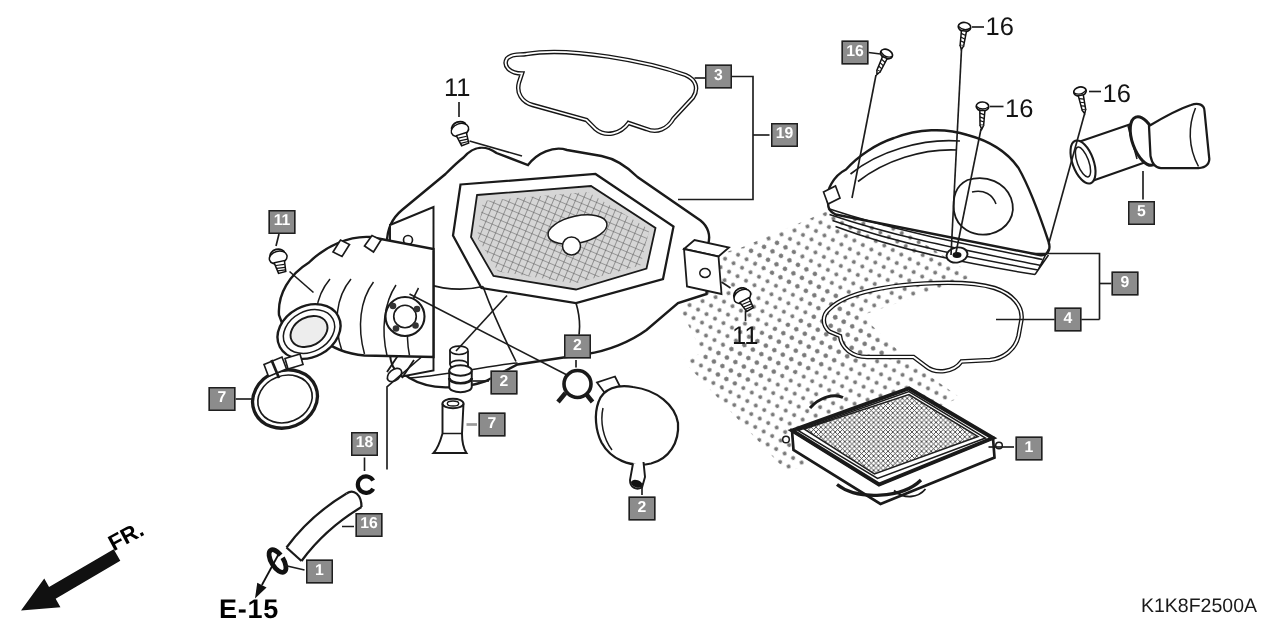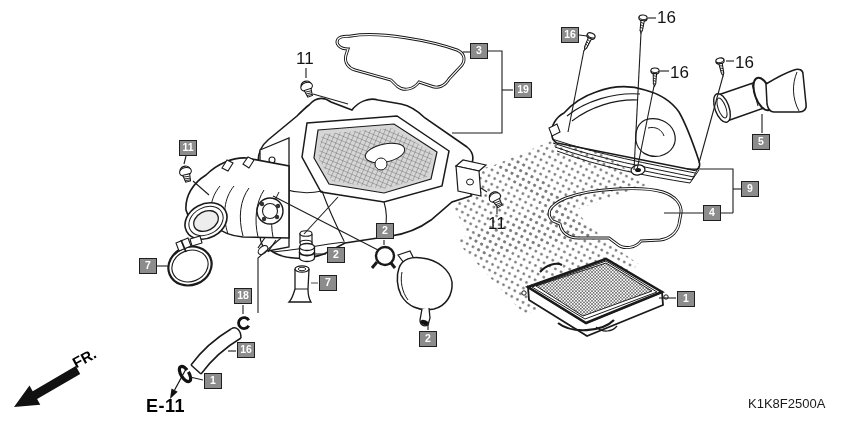--- a/index.html
+++ b/index.html
@@ -5,21 +5,21 @@
   html,body{margin:0;padding:0;background:#fff;}
   .stage{position:relative;width:842px;height:421px;background:#fff;overflow:hidden;
          font-family:"Liberation Sans",sans-serif;}
   .stage svg{position:absolute;left:0;top:0;}
   .pbox{position:absolute;width:18px;height:16px;box-sizing:border-box;background:#8c8c8c;
         border:1.5px solid #1f1f1f;color:#fff;font:700 10.5px/12.5px "Liberation Sans",sans-serif;
         text-align:center;z-index:5;}
   .pnum{position:absolute;color:#141414;font:400 17px/18px "Liberation Sans",sans-serif;z-index:5;}
   .e15{position:absolute;left:146px;top:397px;color:#000;font:700 18px/18px "Liberation Sans",sans-serif;
        letter-spacing:.5px;z-index:5;}
-  .code{position:absolute;left:748px;top:397px;width:90px;text-align:left;color:#1a1a1a;
+  .code{position:absolute;left:748px;top:397px;width:90px;text-align:right;color:#1a1a1a;
         font:400 13px/14px "Liberation Sans",sans-serif;z-index:5;}
   .fr{position:absolute;left:70px;top:357px;color:#000;font:700 15px/15px "Liberation Sans",sans-serif;
       transform:rotate(-28deg);transform-origin:left top;z-index:5;}
 </style>
 </head>
 <body>
 
 <div class="stage">
 
 <svg width="842" height="421" viewBox="0 0 842 421">
@@ -262,17 +262,17 @@
 <div class="pbox" style="left:419px;top:331px">2</div>
 <div class="pbox" style="left:237px;top:342px">16</div>
 <div class="pbox" style="left:204px;top:373px">1</div>
 
 <div class="pnum" style="left:296px;top:50px">11</div>
 <div class="pnum" style="left:488px;top:215px">11</div>
 <div class="pnum" style="left:657px;top:9px">16</div>
 <div class="pnum" style="left:670px;top:64px">16</div>
 <div class="pnum" style="left:735px;top:54px">16</div>
 
-<div class="e15">E-11</div>
+<div class="e15">E-15</div>
 <div class="fr">FR.</div>
 <div class="code">K1K8F2500A</div>
 
 </div>
 
 </body></html>

